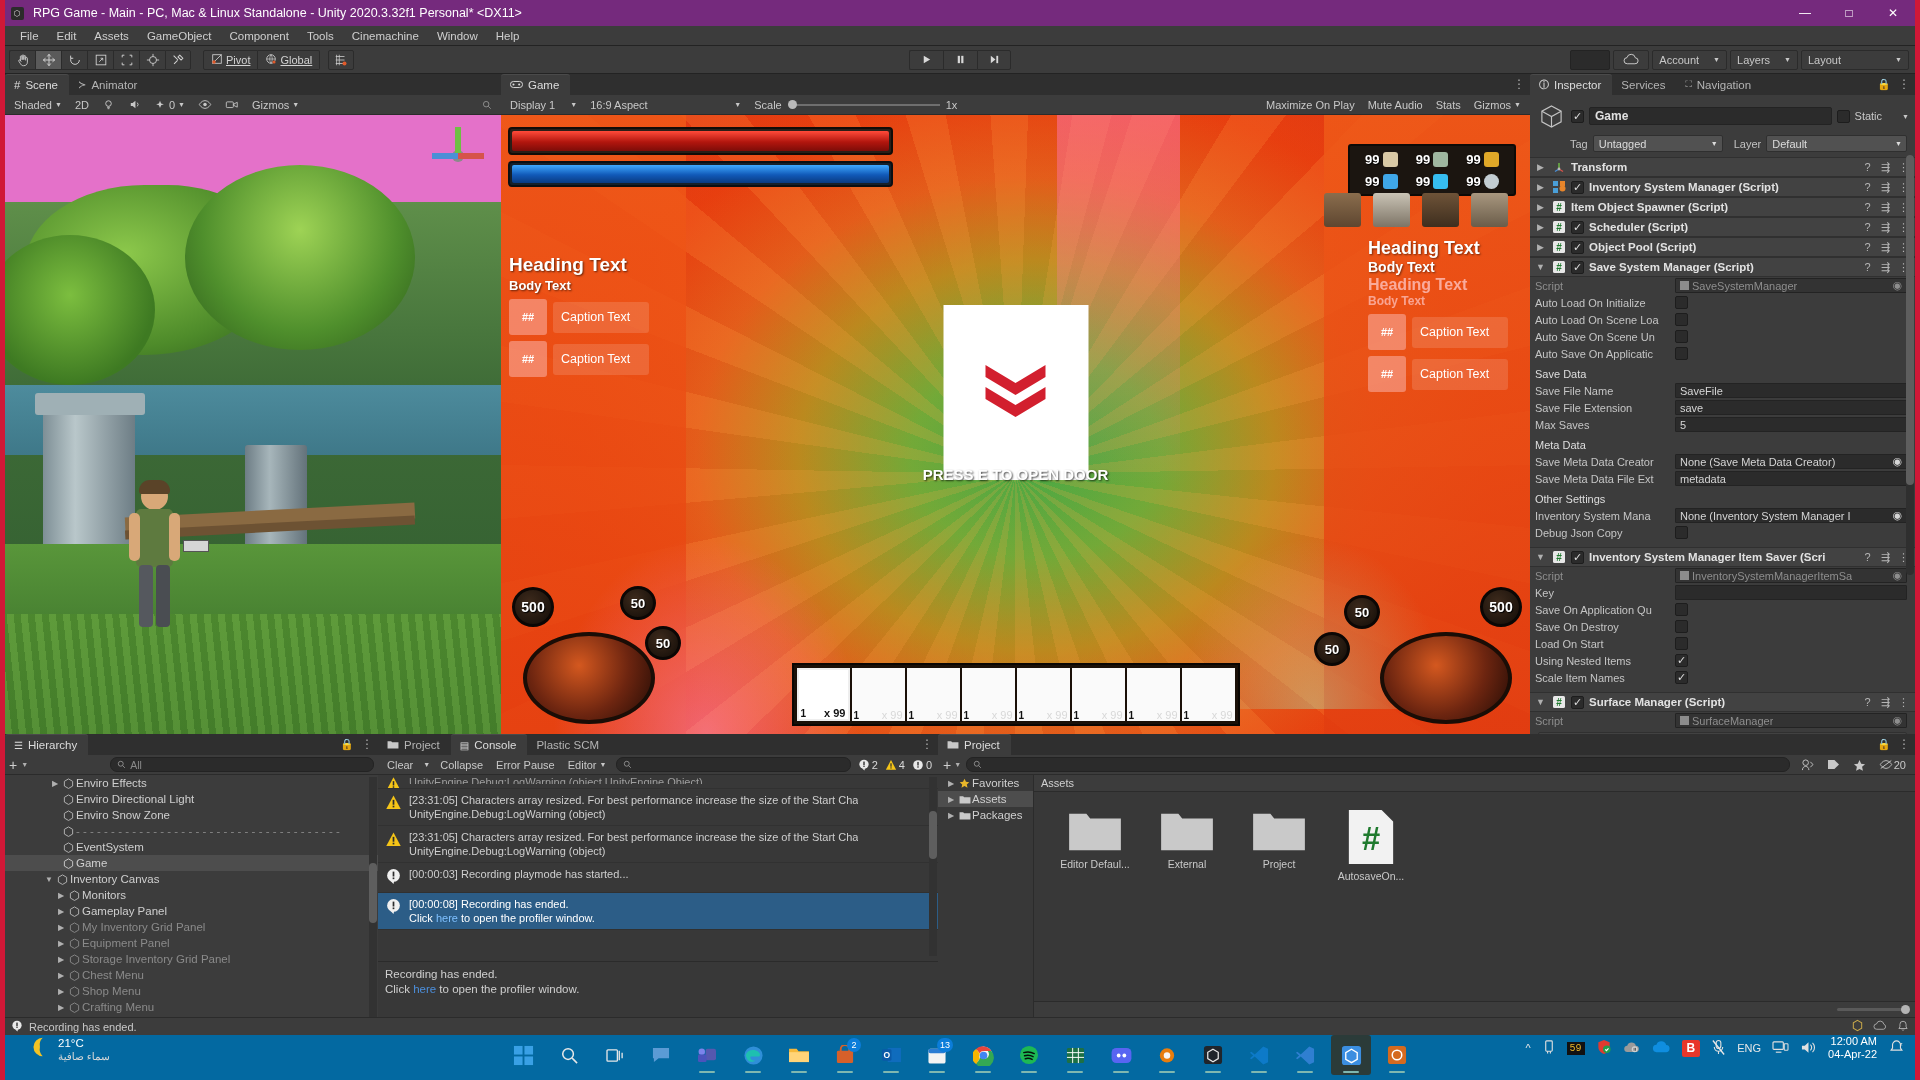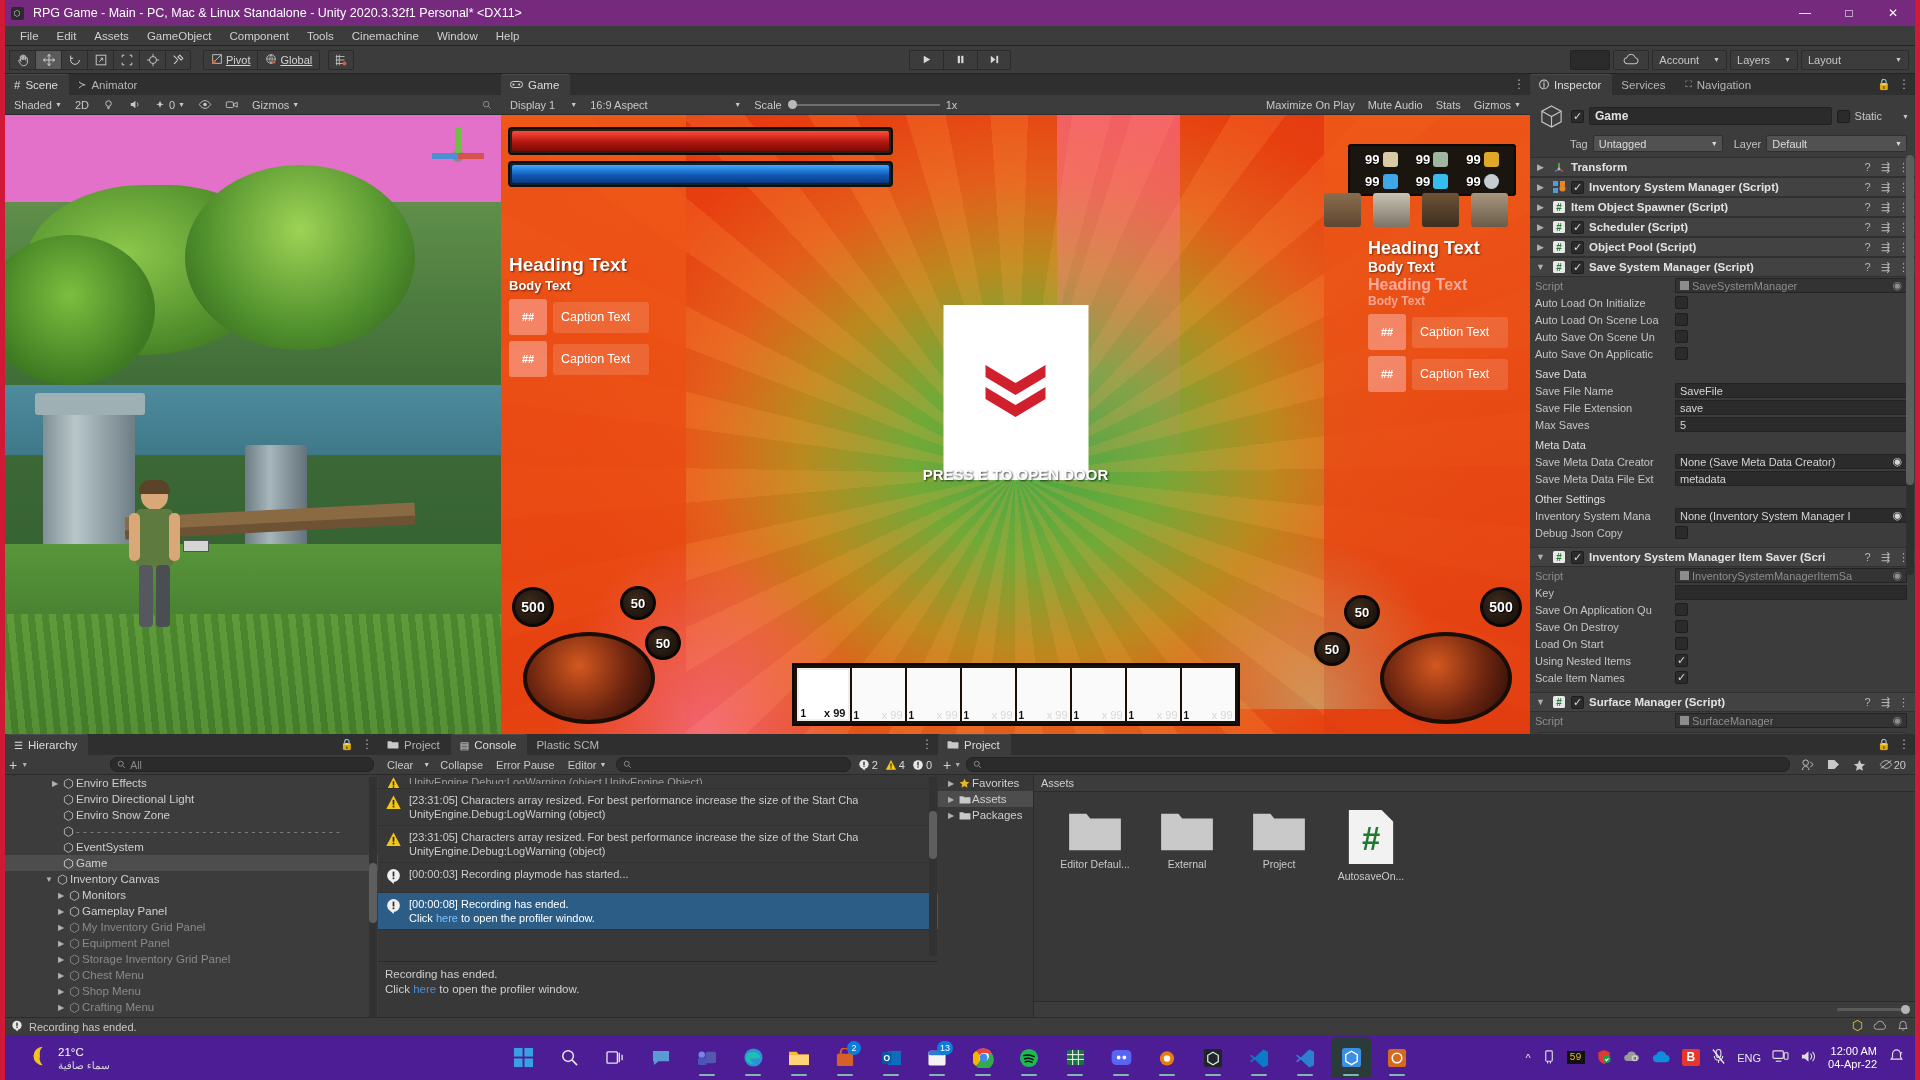--- a/index.html
+++ b/index.html
@@ -118,21 +118,21 @@
   .pj-it .cap{font-size:10.5px;color:#c9c9c9;white-space:nowrap;}
   .pj-foot{height:16px;background:#3c3c3c;border-top:1px solid #2b2b2b;display:flex;align-items:center;justify-content:flex-end;padding-right:8px;}
   .zslider{width:70px;height:3px;background:#5a5a5a;border-radius:2px;position:relative;}
   .zslider i{position:absolute;right:-3px;top:-3px;width:9px;height:9px;background:#b4b4b4;border-radius:50%;}
 
   
   .statusbar { height:18px; background:#3c3c3c; display:flex; align-items:center; gap:6px; padding:0 6px; flex:0 0 18px; border-top:1px solid #2b2b2b; font-size:11px;}
   .sb-right{margin-left:auto;display:flex;gap:9px;align-items:center;}
 
   
-  .taskbar { height:45px; background:#4c1d95; display:flex; align-items:center; flex:0 0 45px; position:relative;}
+  .taskbar { height:45px; background:#0369a1; display:flex; align-items:flex-start; flex:0 0 45px; position:relative;}
   .tsk-weather{display:flex;align-items:center;gap:7px;padding-left:22px;}
   .tsk-weather .wt{font-size:11.5px;color:#fff;line-height:14px;}
   .tsk-weather .wd{font-size:10.5px;color:#d8d8d8;}
   .tsk-center{position:absolute;left:50%;transform:translateX(-50%);display:flex;align-items:center;gap:6px;}
   .tsk-ic{width:40px;height:40px;display:flex;align-items:center;justify-content:center;position:relative;}
   .tsk-ic.on{background:#2b3b39;border-radius:3px;}
   .tsk-ic .bdg{position:absolute;top:3px;right:4px;min-width:14px;height:14px;background:#0b7dda;border-radius:8px;color:#fff;font-size:9px;display:flex;align-items:center;justify-content:center;padding:0 3px;}
   .tsk-ic::after{content:'';position:absolute;bottom:2px;left:50%;transform:translateX(-50%);width:0;height:0;}
   .tsk-ic.run::after{width:16px;height:2px;background:#7fb7b0;border-radius:1px;}
   .tsk-right{position:absolute;right:10px;display:flex;align-items:center;gap:11px;color:#e8e8e8;font-size:11px;}

